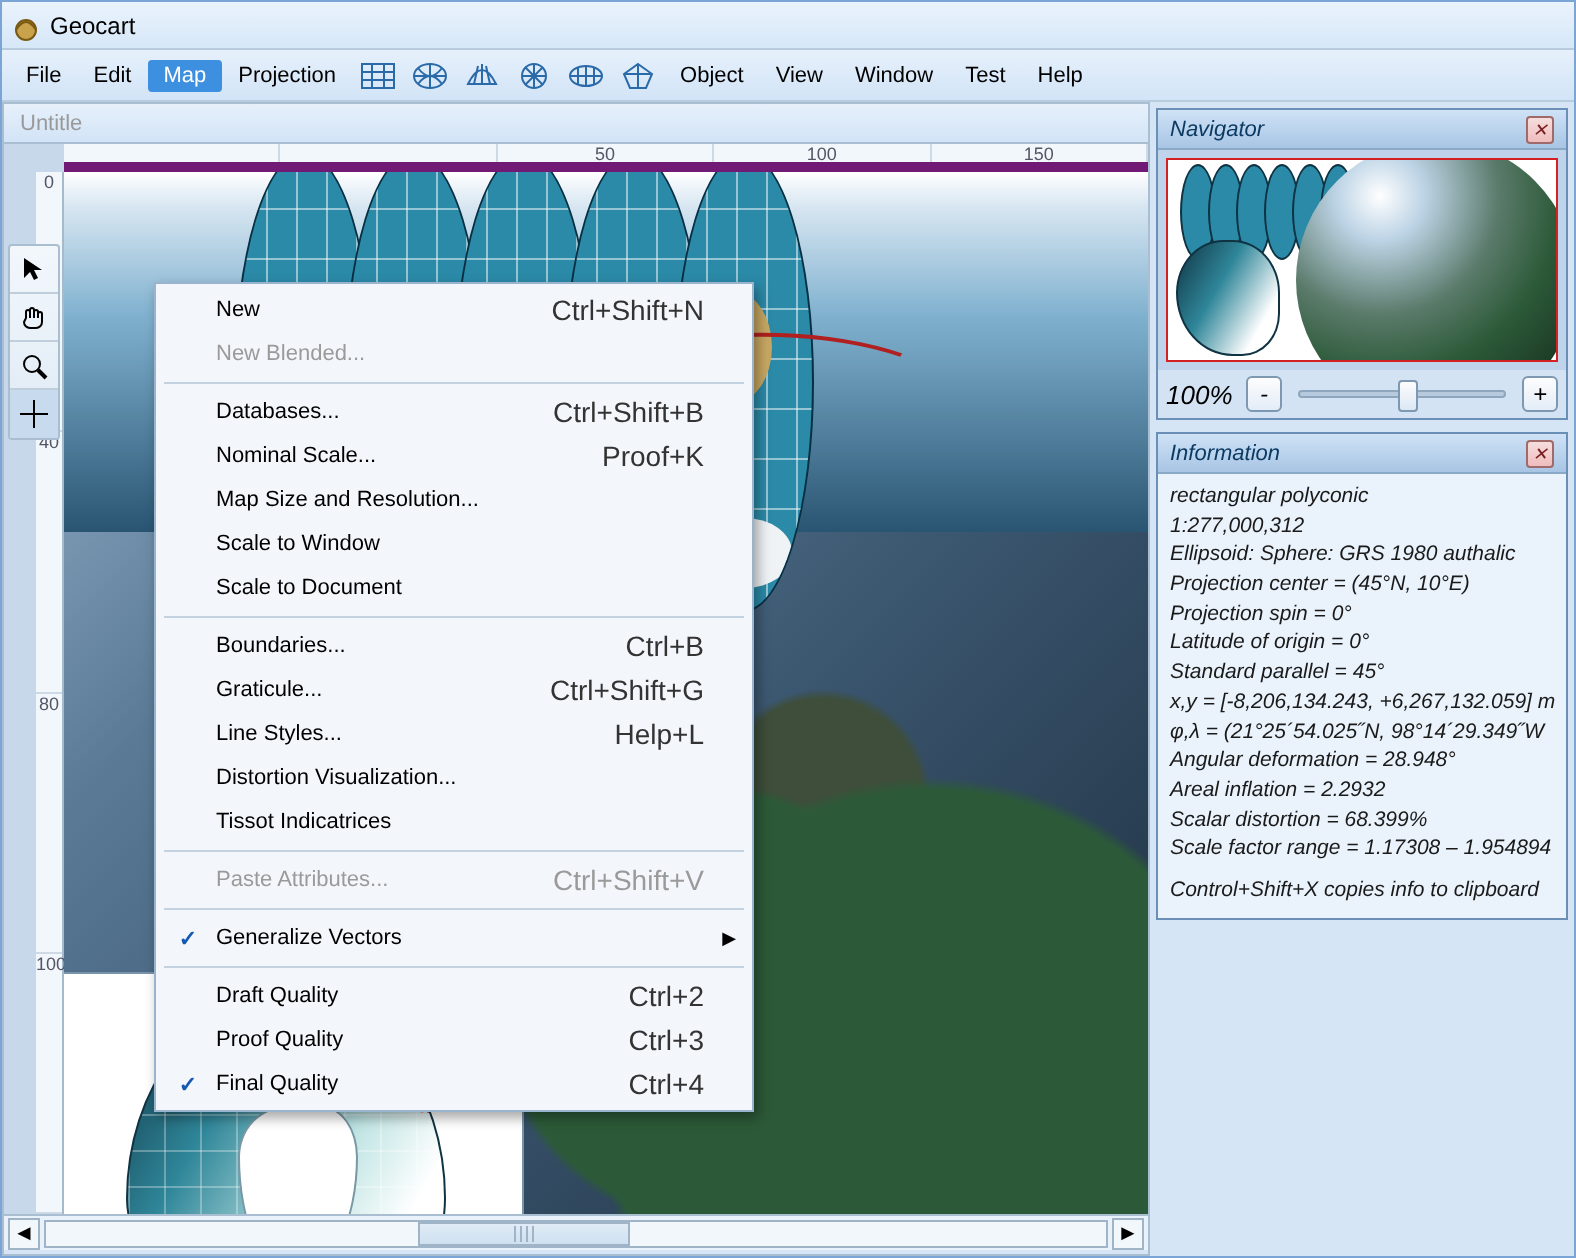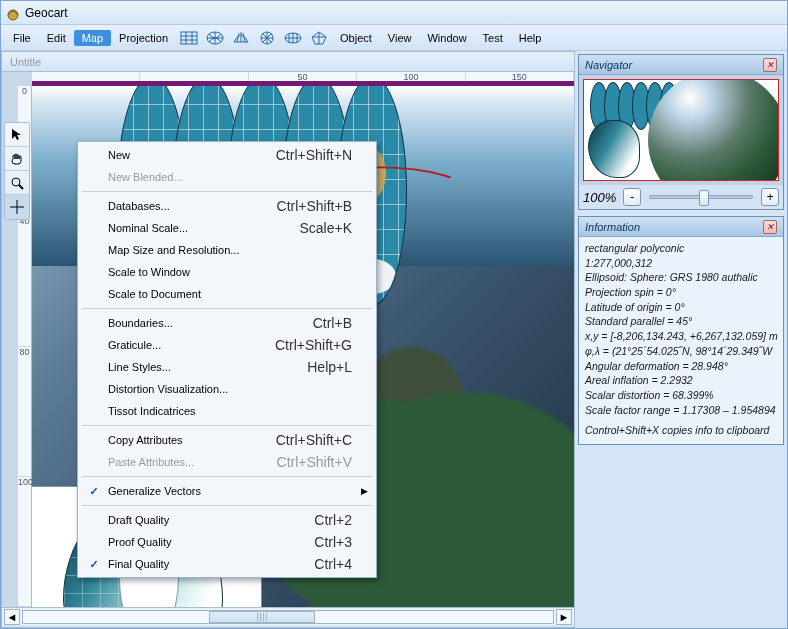--- a/index.html
+++ b/index.html
@@ -308,20 +308,21 @@
 
       <div class="panel">
         <div class="panel-title">
           <span>Information</span>
           <span class="close">✕</span>
         </div>
         <div class="info-body">
           <span class="line">rectangular polyconic</span>
           <span class="line">1:277,000,312</span>
           <span class="line">Ellipsoid: Sphere: GRS 1980 authalic</span>
+          <span class="line">Projection center = (45°N, 10°E)</span>
           <span class="line">Projection spin = 0°</span>
           <span class="line">Latitude of origin = 0°</span>
           <span class="line">Standard parallel = 45°</span>
           <span class="line">x,y = [-8,206,134.243, +6,267,132.059] m</span>
           <span class="line">φ,λ = (21°25´54.025˝N, 98°14´29.349˝W</span>
           <span class="line">Angular deformation = 28.948°</span>
           <span class="line">Areal inflation = 2.2932</span>
           <span class="line">Scalar distortion = 68.399%</span>
           <span class="line">Scale factor range = 1.17308 – 1.954894</span>
           <div class="spacer"></div>
@@ -339,21 +340,21 @@
         <div class="row disabled">
           <span class="label">New Blended...</span>
         </div>
         <div class="sep"></div>
         <div class="row">
           <span class="label">Databases...</span>
           <span class="shortcut">Ctrl+Shift+B</span>
         </div>
         <div class="row">
           <span class="label">Nominal Scale...</span>
-          <span class="shortcut">Scale+K</span>
+          <span class="shortcut">Proof+K</span>
         </div>
         <div class="row">
           <span class="label">Map Size and Resolution...</span>
         </div>
         <div class="row">
           <span class="label">Scale to Window</span>
         </div>
         <div class="row">
           <span class="label">Scale to Document</span>
         </div>
@@ -370,24 +371,20 @@
           <span class="label">Line Styles...</span>
           <span class="shortcut">Help+L</span>
         </div>
         <div class="row">
           <span class="label">Distortion Visualization...</span>
         </div>
         <div class="row">
           <span class="label">Tissot Indicatrices</span>
         </div>
         <div class="sep"></div>
-        <div class="row">
-          <span class="label">Copy Attributes</span>
-          <span class="shortcut">Ctrl+Shift+C</span>
-        </div>
         <div class="row disabled">
           <span class="label">Paste Attributes...</span>
           <span class="shortcut">Ctrl+Shift+V</span>
         </div>
         <div class="sep"></div>
         <div class="row">
           <span class="check">✓</span>
           <span class="label">Generalize Vectors</span>
           <span class="arrow-r">▶</span>
         </div>

